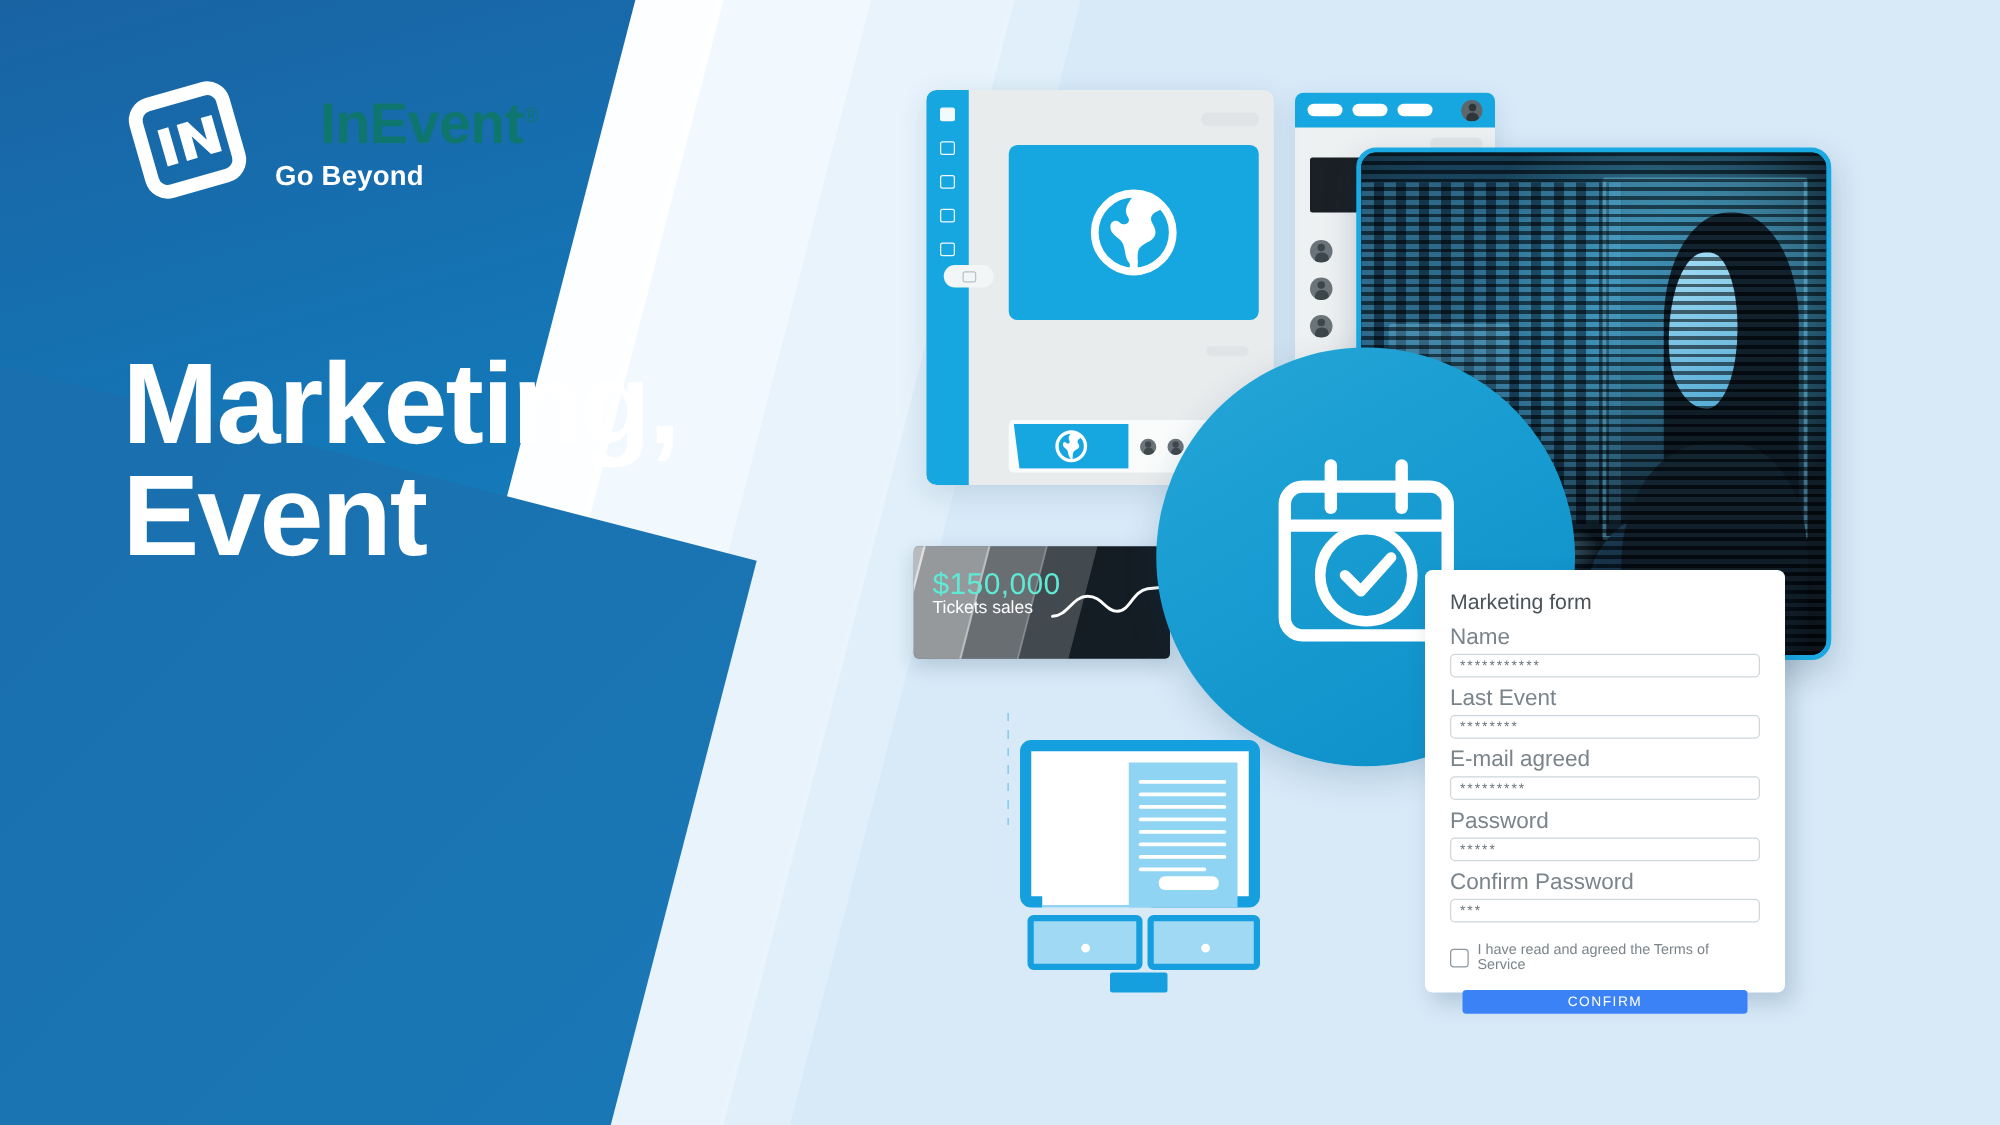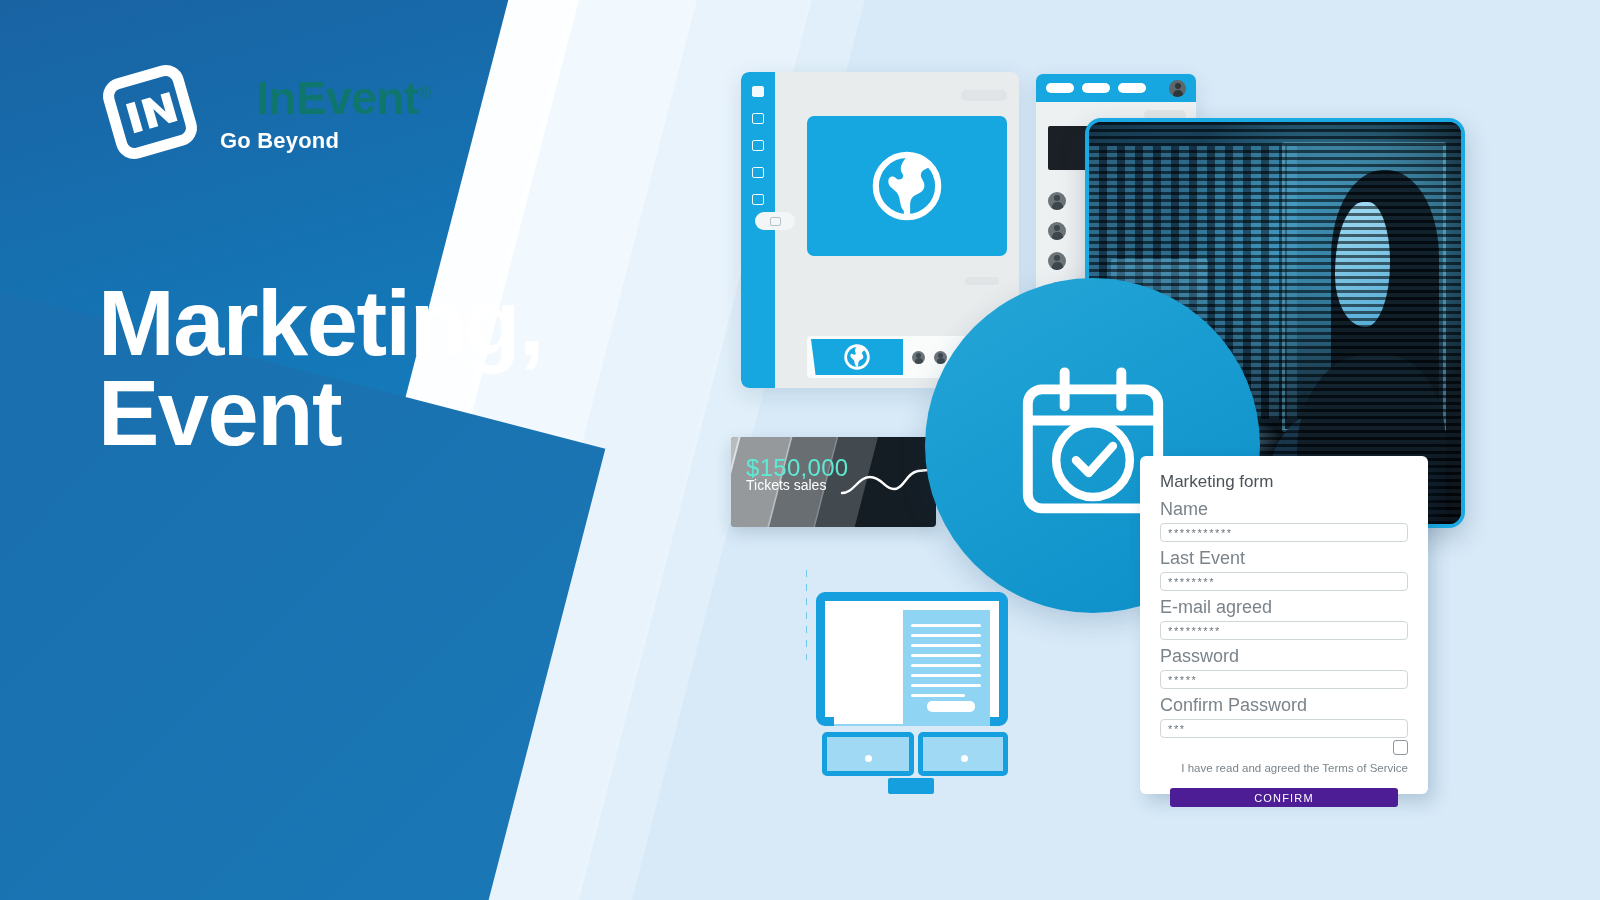--- a/index.html
+++ b/index.html
@@ -176,24 +176,24 @@
   
   .form {
     position:absolute; left:1140px; top:456px; width:288px; height:338px;
     background:#ffffff; border-radius:6px; box-shadow: 6px 8px 18px rgba(20,60,95,.20);
     padding:16px 20px 0 20px;
   }
   .form h3 { font-size:17px; font-weight:400; color:#4b5358; margin-bottom:7px; }
   .form .fl { font-size:18px; color:#7b848a; margin:6px 0 3px; }
   .form .fi { height:19px; border:1px solid #cfd6da; border-radius:4px; display:flex; align-items:center; padding:0 7px;
      color:#6c757b; font-size:11px; letter-spacing:1.6px; }
-  .form .terms { display:flex; align-items:flex-end; gap:7px; margin-top:2px;flex-direction:column; }
+  .form .terms { display:flex; align-items:center; gap:7px; margin-top:16px; }
   .form .cb { width:15px; height:15px; border:1.4px solid #8e979d; border-radius:3px; background:#fff; flex:none; }
   .form .terms span { font-size:11.5px; color:#7b848a; }
-  .form .confirm { margin:14px 10px 0 10px; height:19px; background:#4c1d95; border-radius:3px;
+  .form .confirm { margin:14px 10px 0 10px; height:19px; background:#3b82f6; border-radius:3px;
      display:flex; align-items:center; justify-content:center; color:#ffffff; font-size:11px; letter-spacing:1.2px; }
 </style>
 </head>
 <body>
 
 <div id="stage">
 
   <div class="bg-light"></div>
   <div class="band band-d"></div>
   <div class="band band-c"></div>

